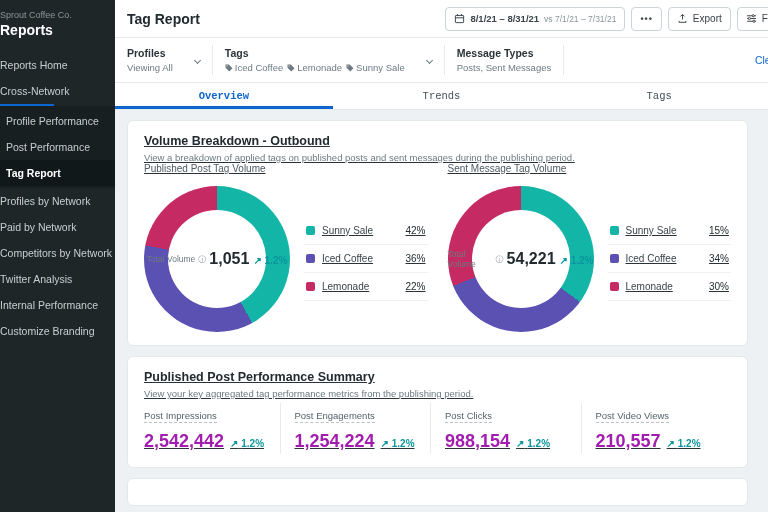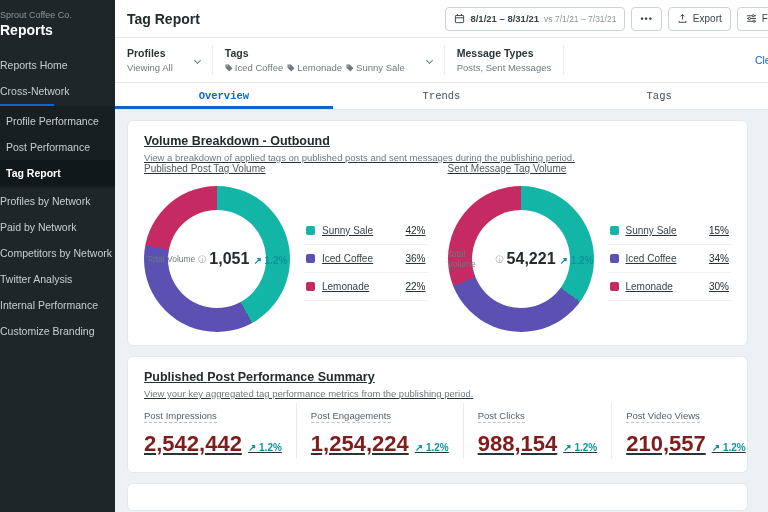--- a/index.html
+++ b/index.html
@@ -73,21 +73,21 @@
     font-size:10px; color:#3a444b; cursor:pointer; }
   .swatch { width:9px; height:9px; border-radius:2px; flex:0 0 auto; }
   .lval { margin-left:auto; color:#222b30; }
   
   .metrics { display:flex; margin-top:4px; }
   .metric { flex:1; padding:2px 14px; border-right:1px solid #e7ebed; }
   .metric:first-child { padding-left:0; }
   .metric:last-child { border-right:0; }
   .mlabel { font-size:9.5px; color:#55626a; border-bottom:1px dashed #b9c2c6; display:inline-block; padding-bottom:1px; cursor:help; }
   .mvalue { display:flex; align-items:baseline; gap:6px; margin-top:8px; }
-  .mnum { font-size:22px; font-weight:bold; color:#7f1d1d; }
+  .mnum { font-size:18px; font-weight:bold; color:#a21caf; }
 </style>
 </head>
 <body>
 
 <aside class="sidebar">
   <div class="side-inner">
     <div class="side-org">Sprout Coffee Co.</div>
     <div class="side-title">Reports</div>
     <nav>
       <div class="nav-item">

